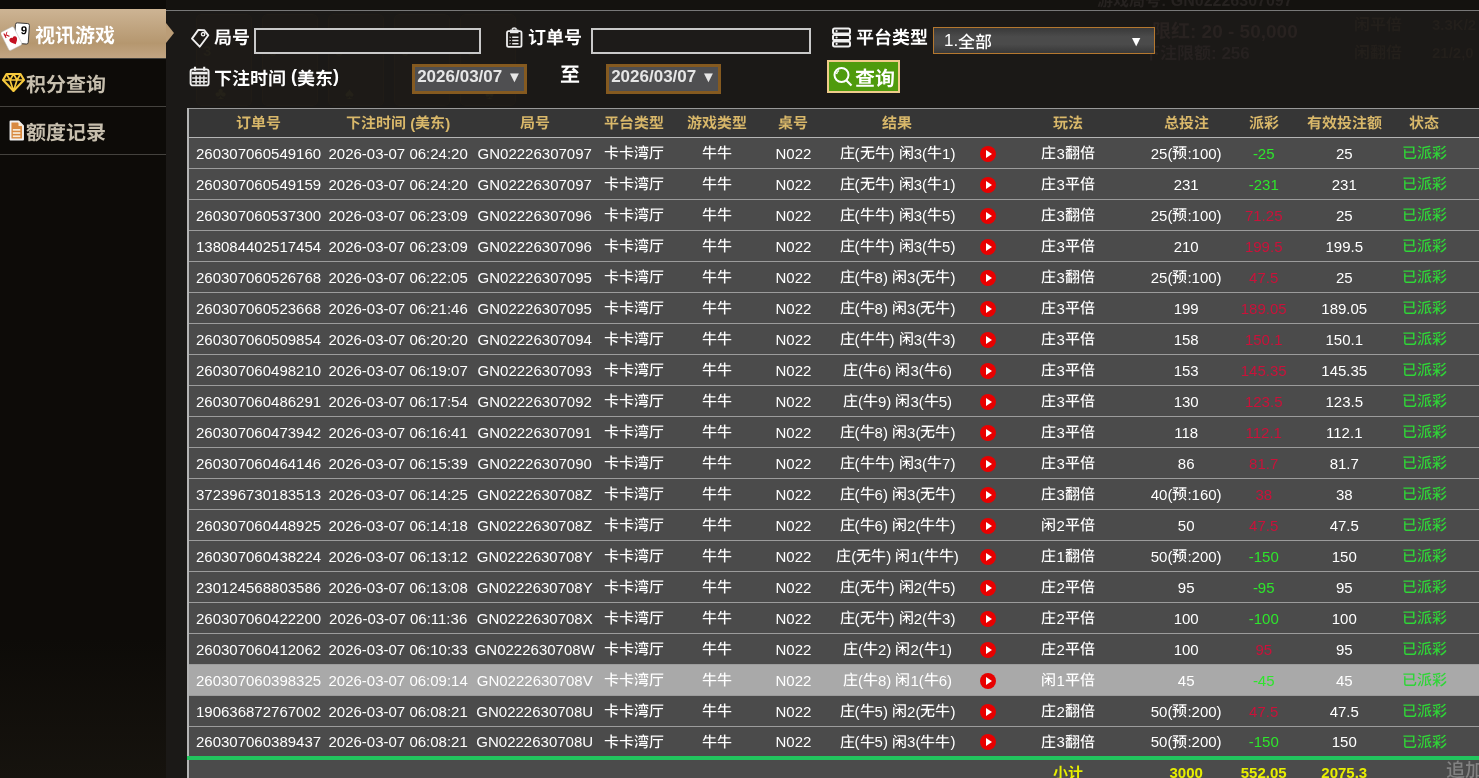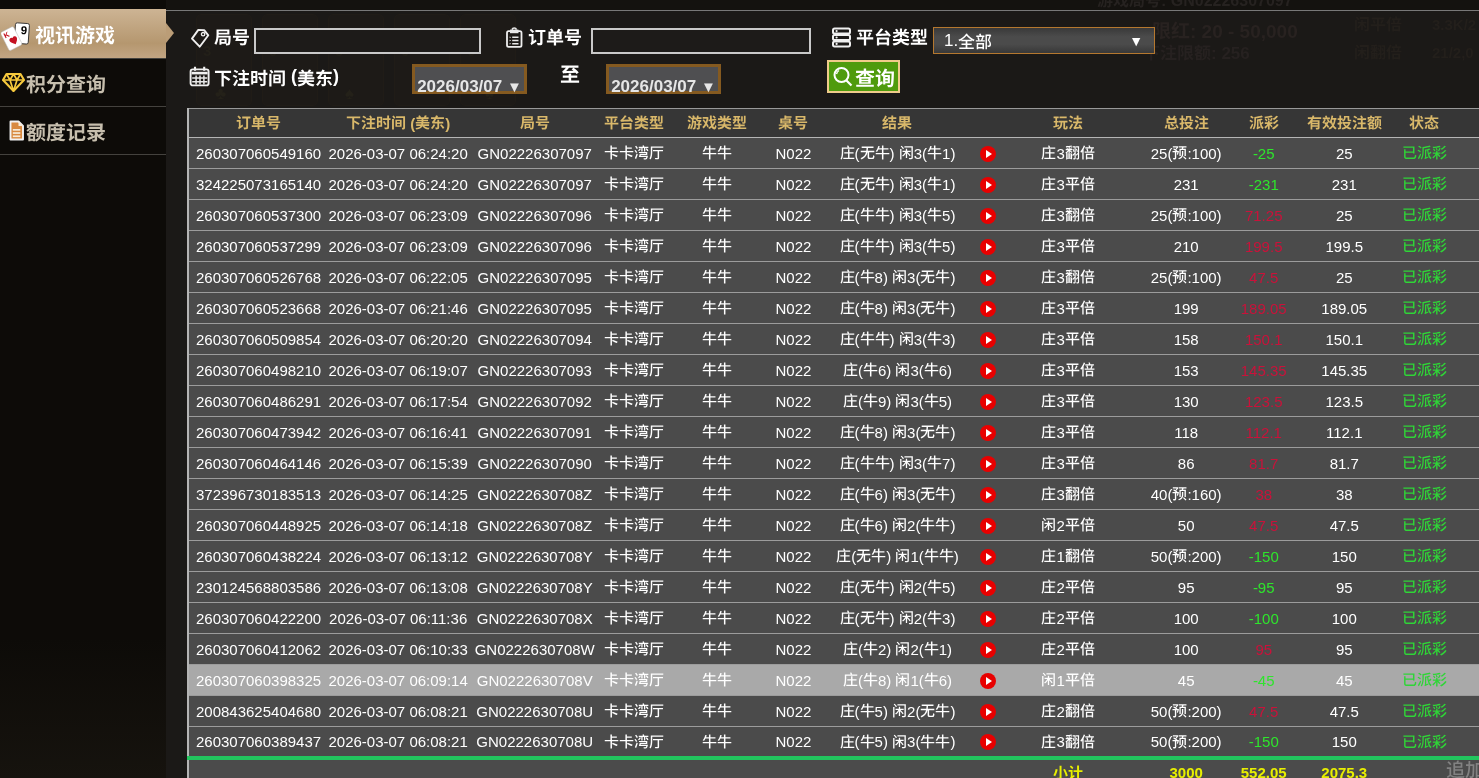--- a/index.html
+++ b/index.html
@@ -20,21 +20,21 @@
 .ic3{margin-left:8px;margin-right:1px;line-height:0;width:17px}
 .k.w{color:#fff}
 .k.mt{color:#c7bfae}
 .lab{position:absolute;display:flex;align-items:center;color:#fff}
 .lt{margin-left:4px;margin-top:-3px}
 .lt2{margin-left:4px;font-weight:bold;font-size:18px;color:#fff}
 .lab svg:first-child{flex:0 0 auto}
 .inp{position:absolute;height:26px;background:#1d1b19;border:2px solid #c9c9c9;outline:none;color:#eee;font-size:15px;padding:0 6px}
 #sel{position:absolute;left:933px;top:27px;width:222px;height:27px;background:linear-gradient(#393939,#4b4b4b 35%,#4b4b4b 65%,#383838);border:1.5px solid #b5782f;color:#fff;font-size:17px;padding:3px 0 0 10px}
 #selarr{position:absolute;right:11px;top:5px;font-size:14px;color:#fff}
-.date{position:absolute;width:115px;height:29.5px;background:#4f4f51;border:3px solid #855a20;color:#e6e6e6;font-size:17px;font-weight:bold;text-align:center;padding-top:10px}
+.date{position:absolute;width:115px;height:29.5px;background:#4f4f51;border:3px solid #855a20;color:#e6e6e6;font-size:17px;font-weight:bold;text-align:center;padding-top:0}
 .da{font-size:15px}
 .zhi{position:absolute;left:560px;top:64px;color:#fff}
 #btn{position:absolute;left:827px;top:60px;width:73px;height:33px;background:#4f9b0d;border:2px solid #f0cb8a;color:#fff;text-align:center;padding-top:4px}
 #tbox{position:absolute;left:187px;top:108px;width:1292px}
 table{border-collapse:collapse;table-layout:fixed;width:1292px;color:#fff;font-size:15px}
 td,th{overflow:hidden;white-space:nowrap;text-align:center;padding:0}
 table{border-left:2px solid #b5b5b5}
 #hdr{height:29px;background:#363636;color:#d9b86a}
 #hdr th{border-top:1px solid #999;border-bottom:1px solid #b5b5b5;font-weight:bold}
 tr{height:31px;background:#4b4b4b}
@@ -512,21 +512,21 @@
             <td class="st"><svg class="k " style="width:45px;height:13.2px;" viewBox="0 0 3000 880">
                 <g transform="translate(0,880) scale(1,-1)">
                   <use href="#q10"></use>
                   <use href="#q11" x="1000"></use>
                   <use href="#q12" x="2000"></use>
                 </g>
               </svg></td>
             <td></td>
           </tr>
           <tr>
-            <td>324225073165140</td>
+            <td>260307060549159</td>
             <td>2026-03-07&nbsp;06:24:20</td>
             <td>GN02226307097</td>
             <td><svg class="k " style="width:60px;height:13.2px;" viewBox="0 0 4000 880">
                 <g transform="translate(0,880) scale(1,-1)">
                   <use href="#q0"></use>
                   <use href="#q0" x="1000"></use>
                   <use href="#q1" x="2000"></use>
                   <use href="#q2" x="3000"></use>
                 </g>
               </svg></td>
@@ -636,21 +636,21 @@
             <td class="st"><svg class="k " style="width:45px;height:13.2px;" viewBox="0 0 3000 880">
                 <g transform="translate(0,880) scale(1,-1)">
                   <use href="#q10"></use>
                   <use href="#q11" x="1000"></use>
                   <use href="#q12" x="2000"></use>
                 </g>
               </svg></td>
             <td></td>
           </tr>
           <tr>
-            <td>260307060537299</td>
+            <td>138084402517454</td>
             <td>2026-03-07&nbsp;06:23:09</td>
             <td>GN02226307096</td>
             <td><svg class="k " style="width:60px;height:13.2px;" viewBox="0 0 4000 880">
                 <g transform="translate(0,880) scale(1,-1)">
                   <use href="#q0"></use>
                   <use href="#q0" x="1000"></use>
                   <use href="#q1" x="2000"></use>
                   <use href="#q2" x="3000"></use>
                 </g>
               </svg></td>
@@ -1545,21 +1545,21 @@
             <td class="st"><svg class="k " style="width:45px;height:13.2px;" viewBox="0 0 3000 880">
                 <g transform="translate(0,880) scale(1,-1)">
                   <use href="#q10"></use>
                   <use href="#q11" x="1000"></use>
                   <use href="#q12" x="2000"></use>
                 </g>
               </svg></td>
             <td></td>
           </tr>
           <tr>
-            <td>200843625404680</td>
+            <td>190636872767002</td>
             <td>2026-03-07&nbsp;06:08:21</td>
             <td>GN0222630708U</td>
             <td><svg class="k " style="width:60px;height:13.2px;" viewBox="0 0 4000 880">
                 <g transform="translate(0,880) scale(1,-1)">
                   <use href="#q0"></use>
                   <use href="#q0" x="1000"></use>
                   <use href="#q1" x="2000"></use>
                   <use href="#q2" x="3000"></use>
                 </g>
               </svg></td>

